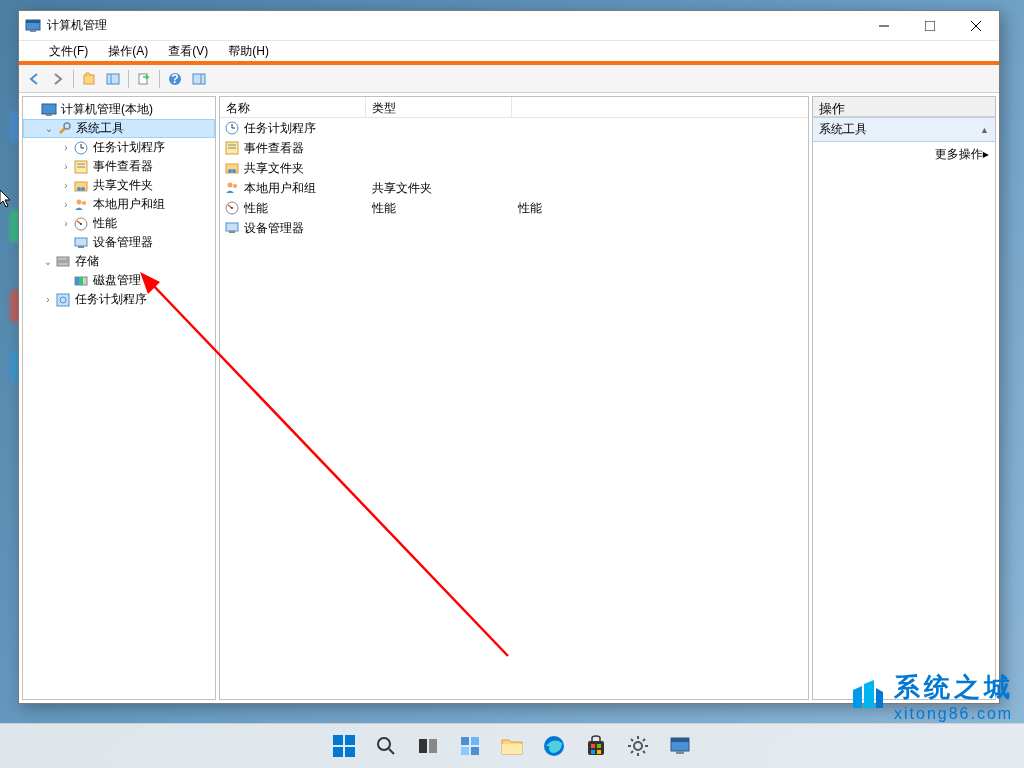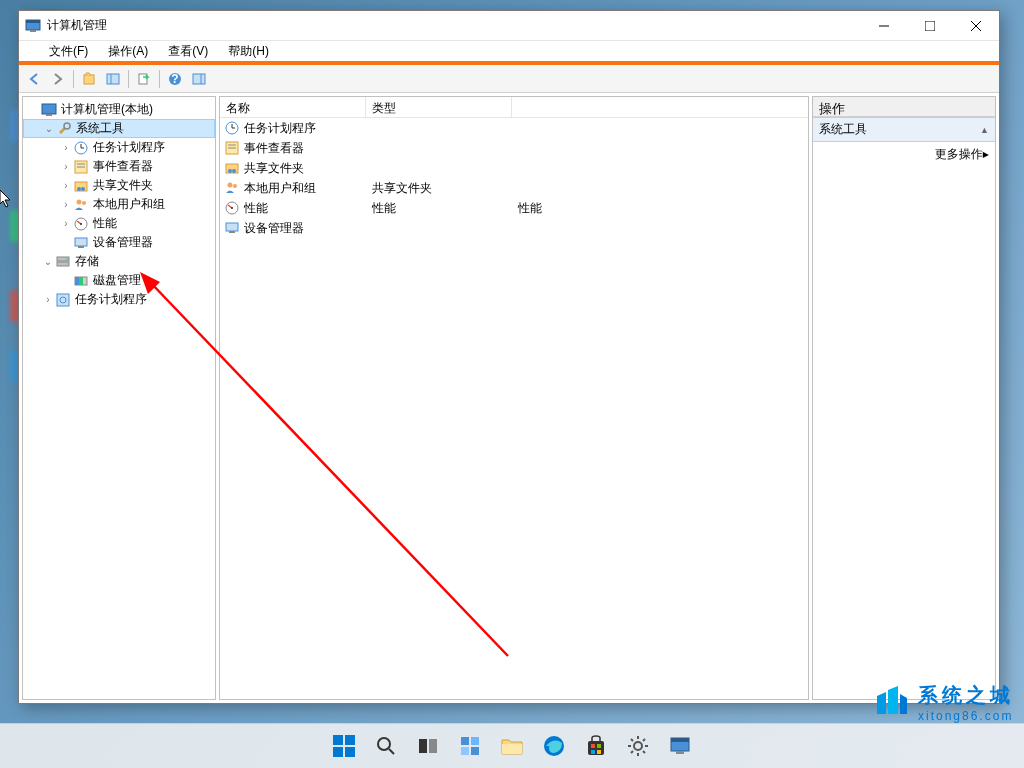--- a/index.html
+++ b/index.html
@@ -57,22 +57,22 @@
 .actions-section .arrow { font-size: 9px; color: #666; }
 .actions-link { padding: 4px 6px 4px 24px; cursor: pointer; display: flex; justify-content: flex-end; align-items: center; }
 .actions-link .arrow { font-size: 8px; }
 
 
 .arrow-overlay { position: absolute; pointer-events: none; z-index: 50; }
 
 
 .watermark { position: absolute; right: 10px; bottom: 45px; display: flex; align-items: center; gap: 8px; z-index: 100; }
 .watermark .logo { width: 38px; height: 38px; }
-.watermark .txt-main { font-size: 20px; font-weight: bold; color: #0078d4; letter-spacing: 4px; font-family: "Microsoft YaHei"; }
-.watermark .txt-sub { font-size: 12px; color: #0078d4; letter-spacing: 2px; }
+.watermark .txt-main { font-size: 26px; font-weight: bold; color: #0078d4; letter-spacing: 4px; font-family: "Microsoft YaHei"; }
+.watermark .txt-sub { font-size: 16px; color: #0078d4; letter-spacing: 2px; }
 
 
 .taskbar { position: absolute; bottom: 0; left: 0; width: 1024px; height: 45px; background: rgba(243,243,243,0.85); backdrop-filter: blur(10px); border-top: 1px solid rgba(0,0,0,0.1); display: flex; align-items: center; justify-content: center; gap: 4px; }
 .taskbar-icon { width: 38px; height: 38px; display: flex; align-items: center; justify-content: center; cursor: pointer; border-radius: 4px; }
 
 svg { display: block; }
 .cursor-arrow { position: absolute; z-index: 200; }
 </style>
 </head>
 <body>

